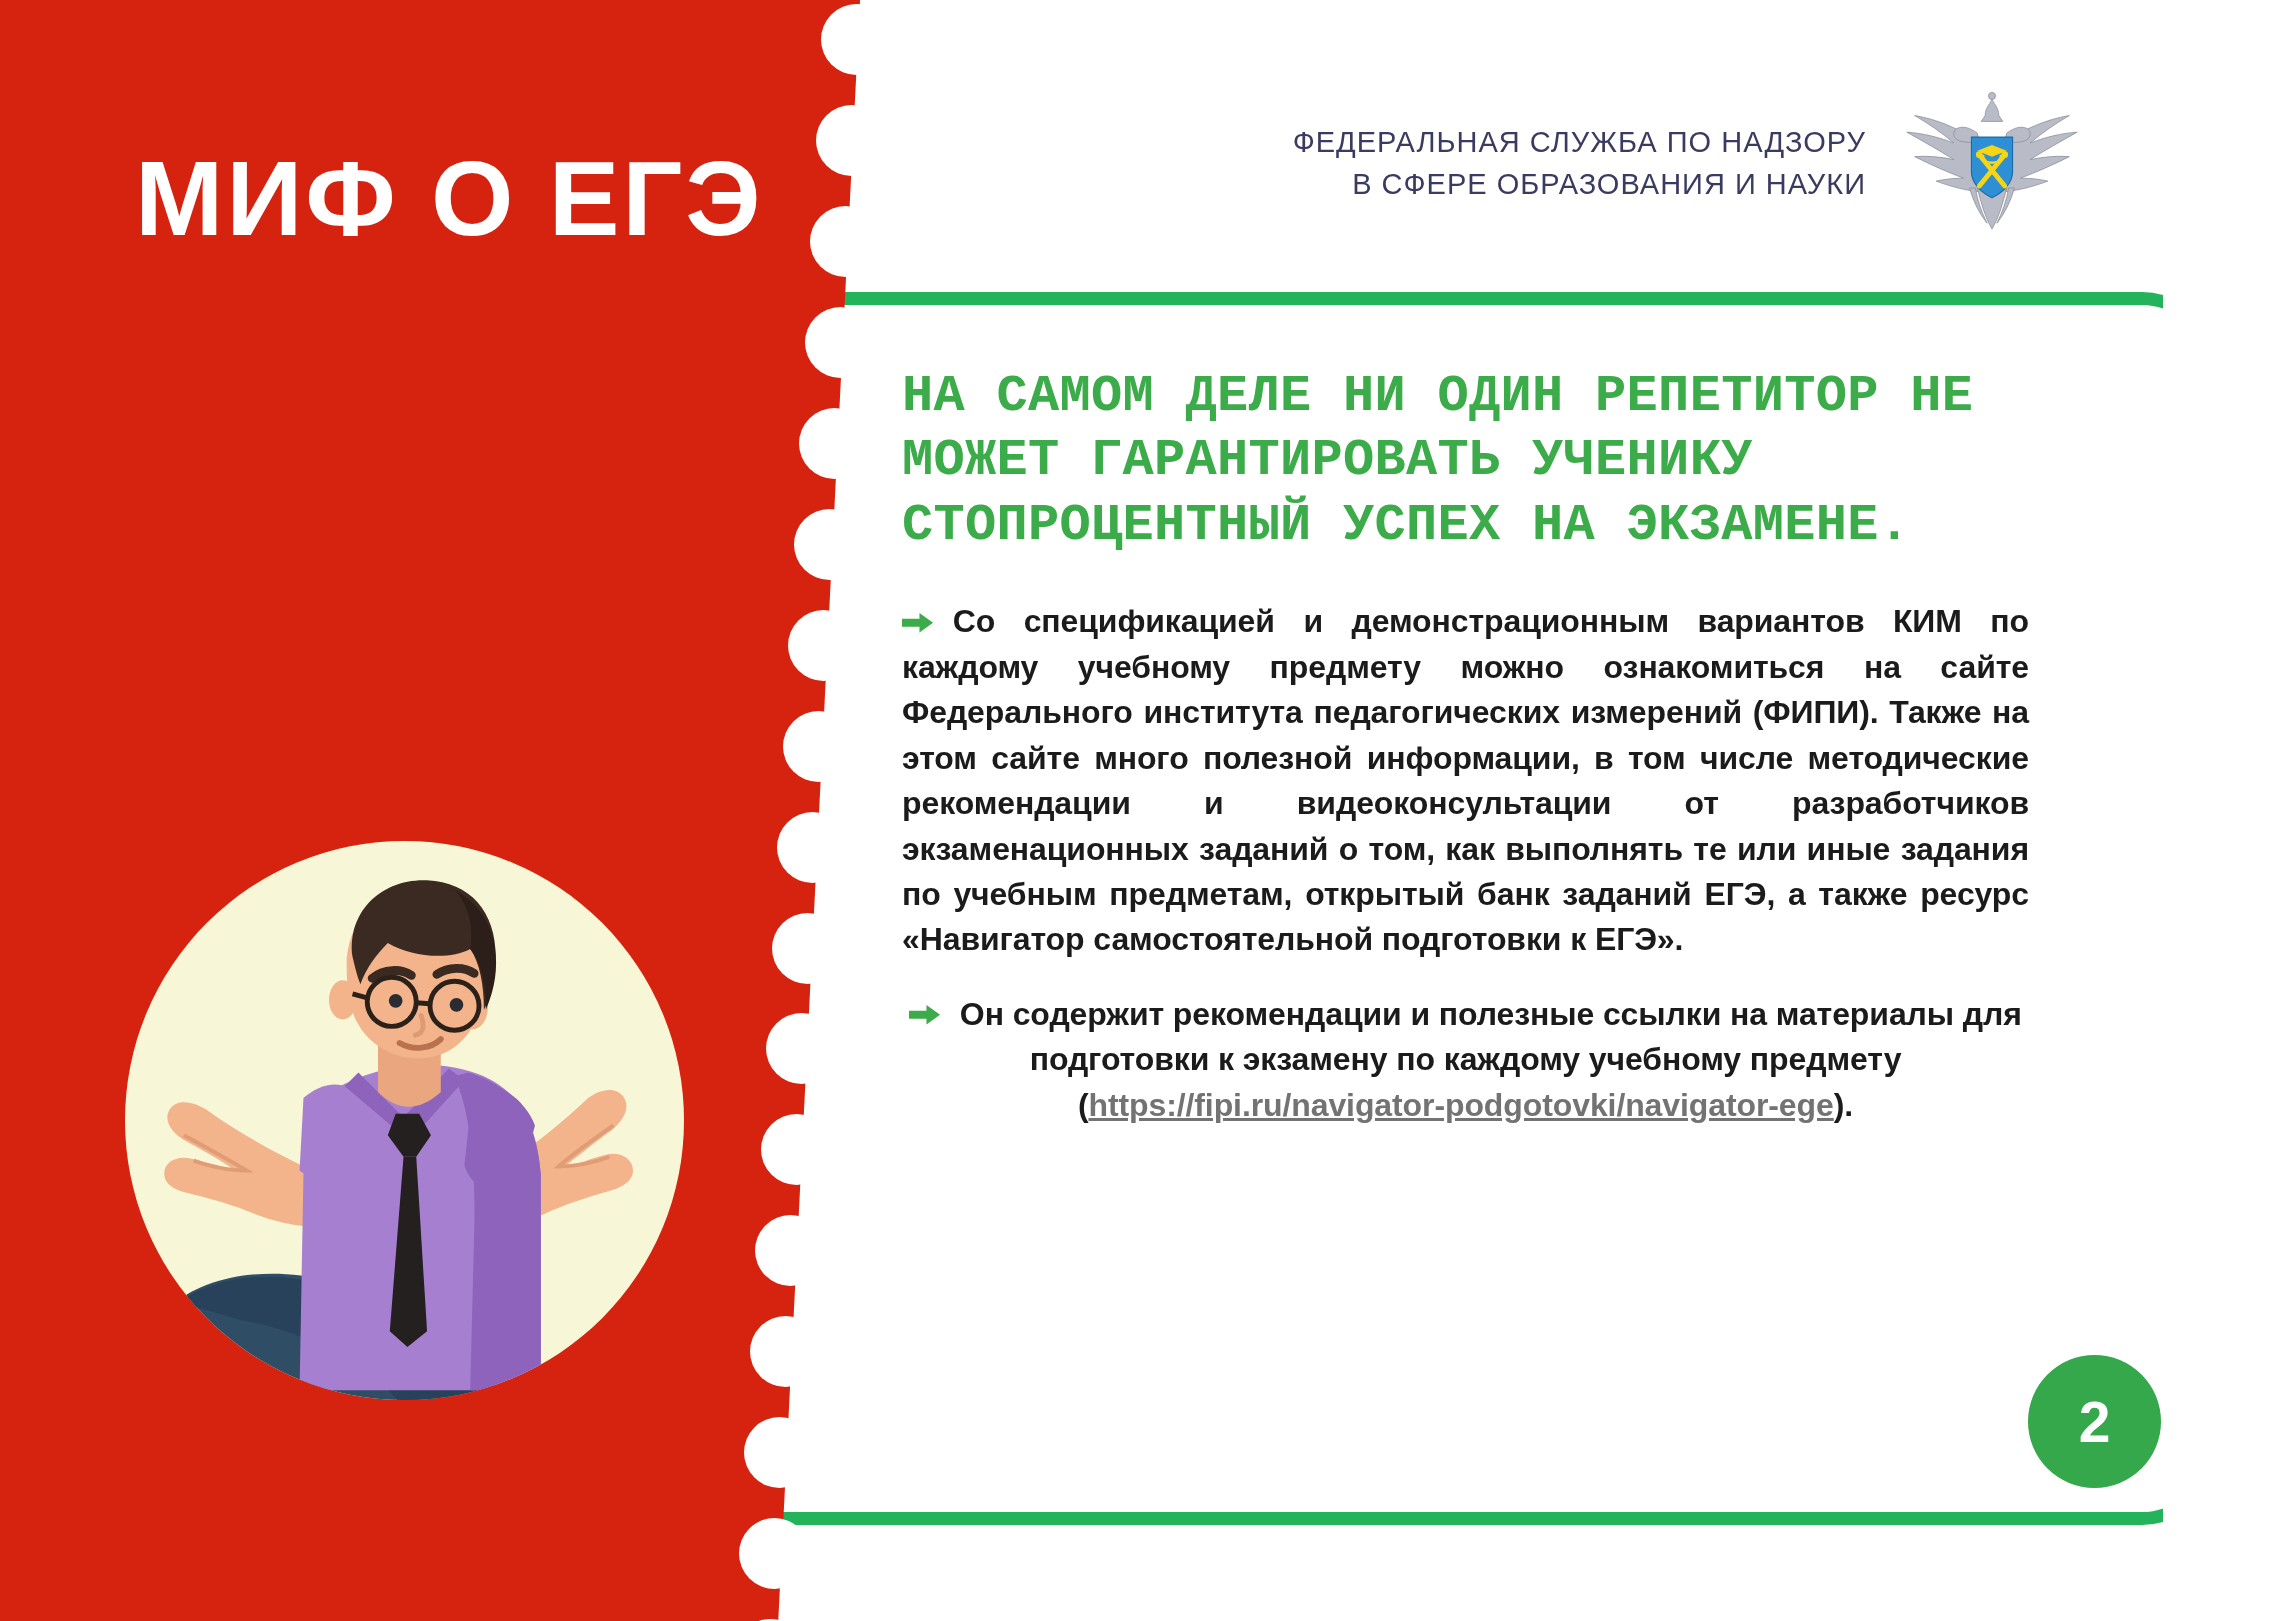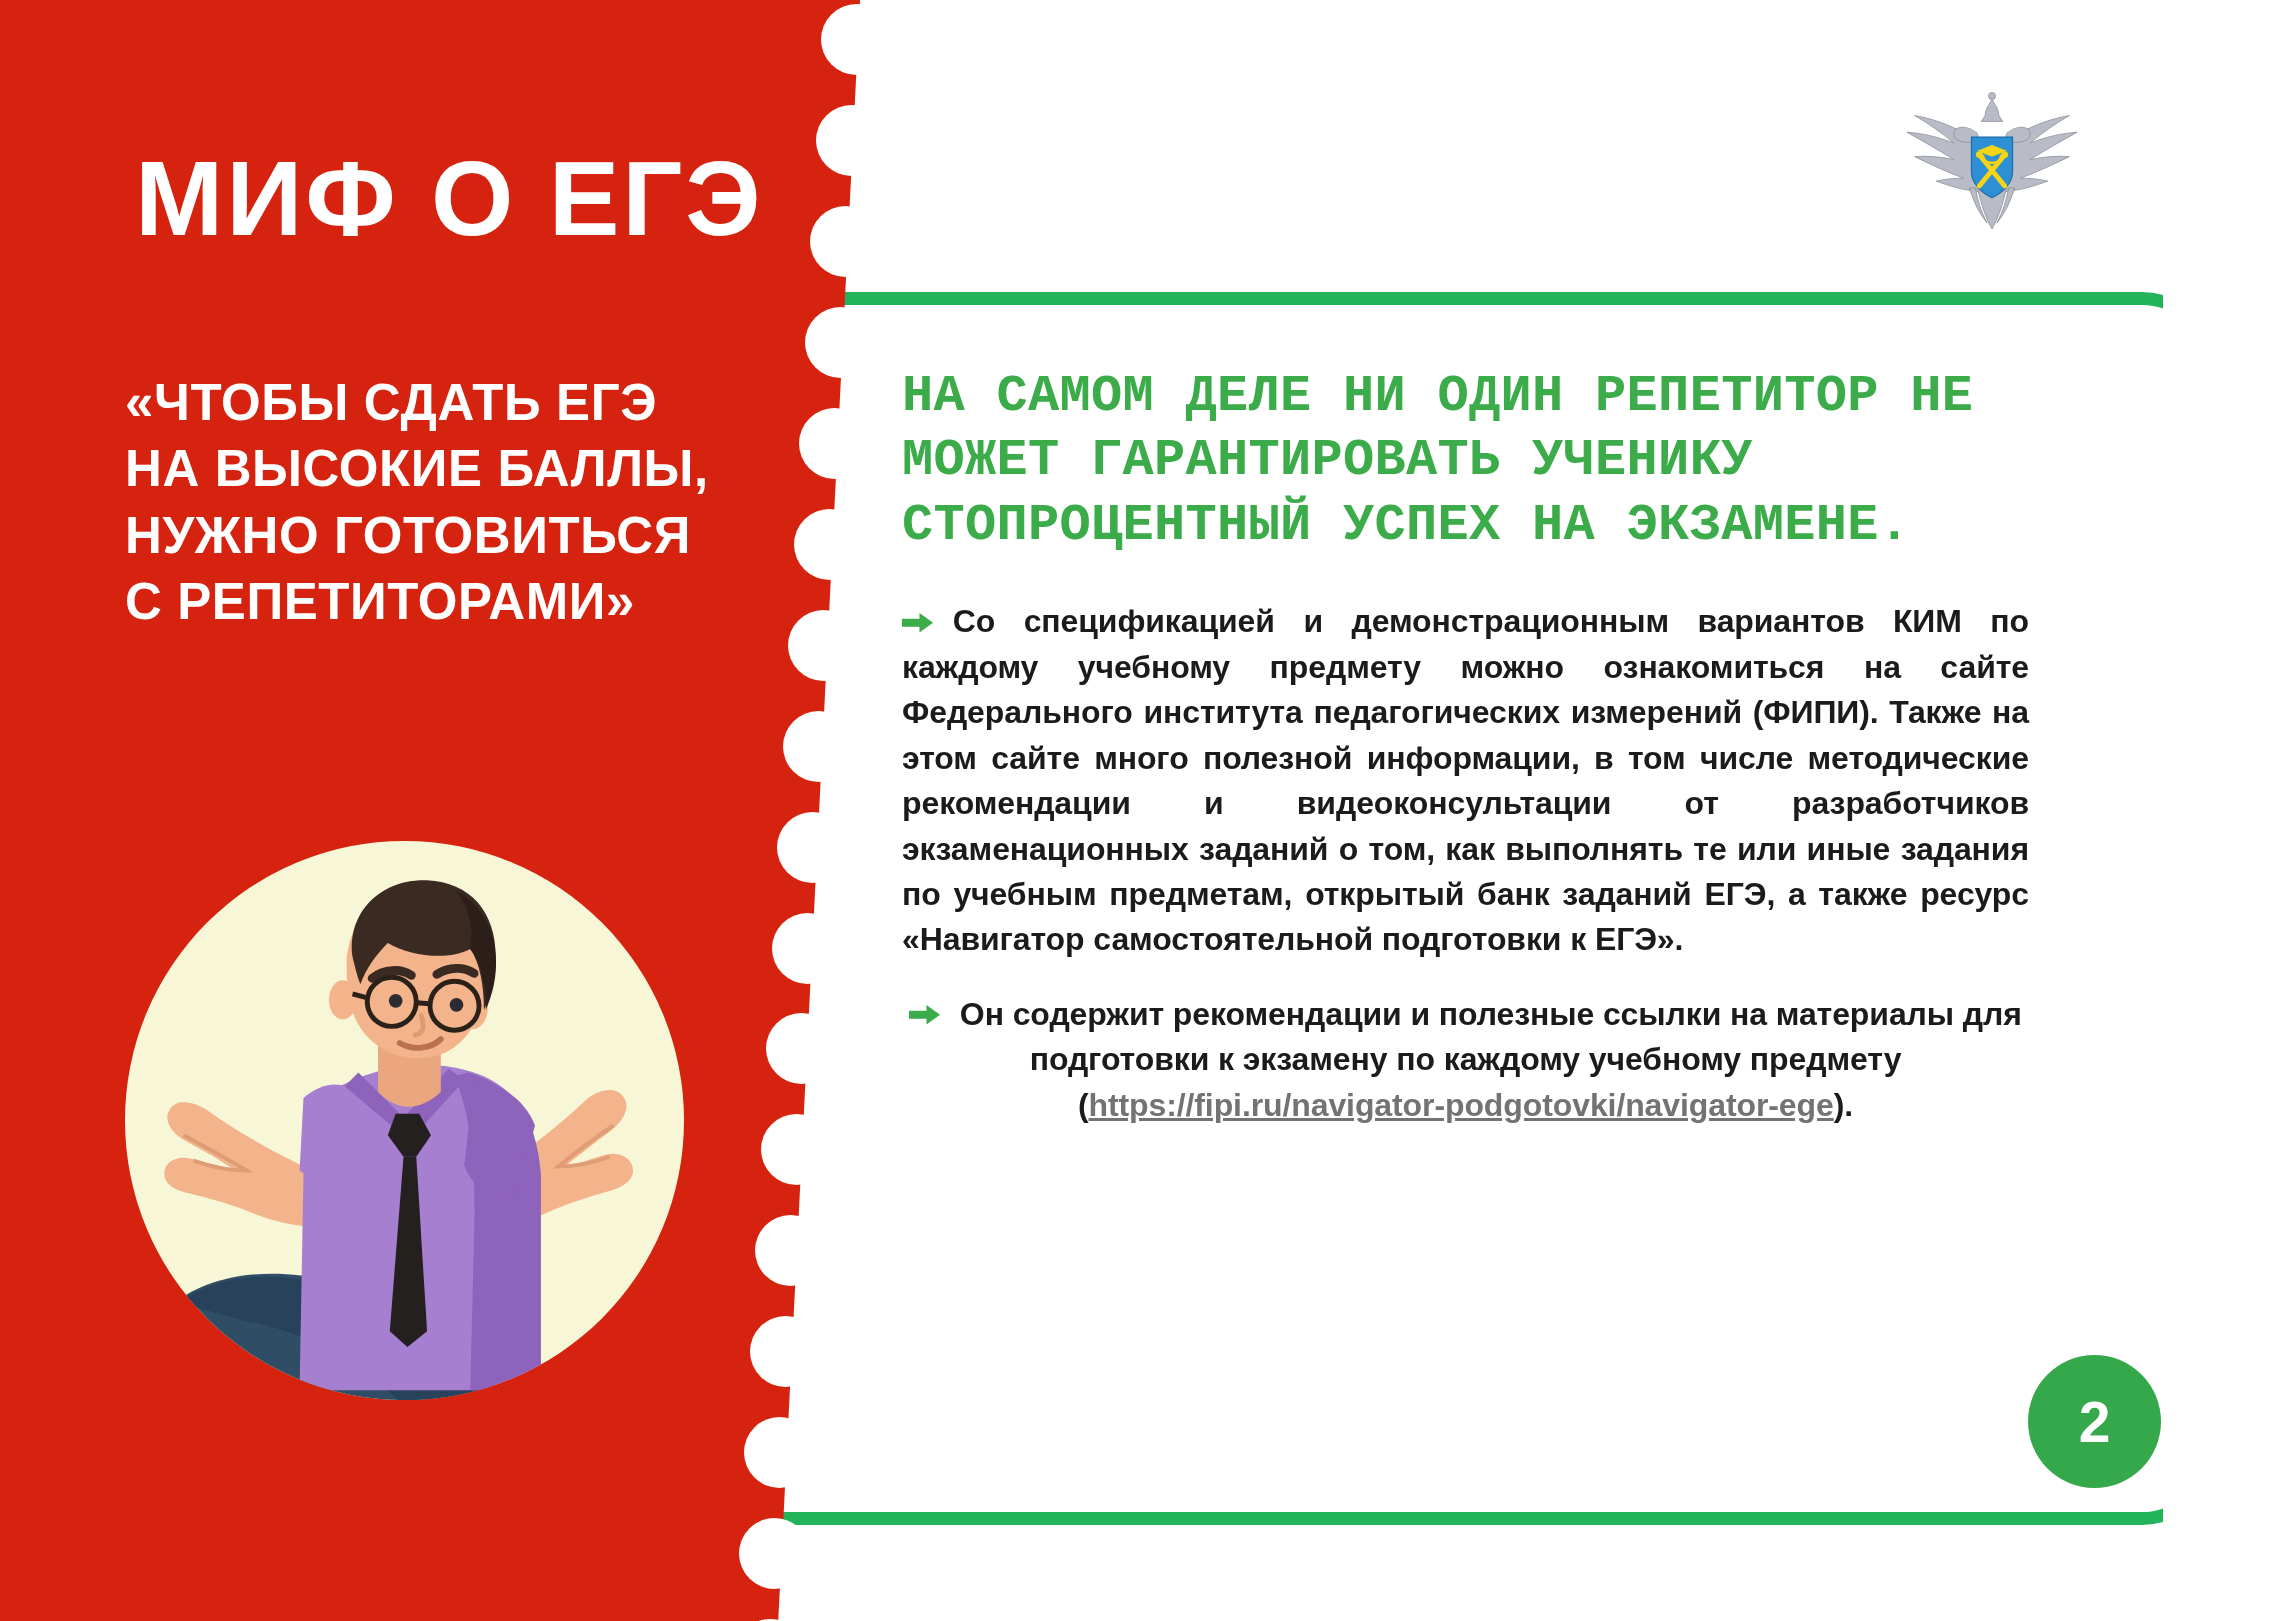--- a/index.html
+++ b/index.html
@@ -208,21 +208,20 @@
         <div class="scallop" style="left: 761px; top: 1114px;"></div>
         <div class="scallop" style="left: 755px; top: 1215px;"></div>
         <div class="scallop" style="left: 750px; top: 1316px;"></div>
         <div class="scallop" style="left: 744px; top: 1417px;"></div>
         <div class="scallop" style="left: 739px; top: 1518px;"></div>
         <div class="scallop" style="left: 735px; top: 1619px;"></div>
       </div>
   </div>
 
   <div class="myth-title">МИФ О ЕГЭ</div>
-  <div class="myth-quote">«ЧТОБЫ СДАТЬ ЕГЭ НА ВЫСОКИЕ БАЛЛЫ, НУЖНО ГОТОВИТЬСЯ С РЕПЕТИТОРАМИ»</div>
 
   <div class="illus">
     <svg viewBox="0 0 570 570" width="559" height="559" xmlns="http://www.w3.org/2000/svg">
       <defs>
         <clipPath id="circClip">
             <circle cx="285" cy="285" r="285"></circle>
           </clipPath>
       </defs>
       <circle cx="285" cy="285" r="285" fill="#f7f7d8"></circle>
       <g clip-path="url(#circClip)">
@@ -269,20 +268,24 @@
         <circle cx="276" cy="163" r="7" fill="#2b2b33"></circle>
         <circle cx="338" cy="167" r="7" fill="#2b2b33"></circle>
 
         <path d="M302 178 C 306 190 304 196 296 198" stroke="#dd9a73" stroke-width="5" fill="none" stroke-linecap="round"></path>
         <path d="M280 206 C 294 214 312 212 322 202" stroke="#b9714e" stroke-width="6" fill="none" stroke-linecap="round"></path>
       </g>
     </svg>
   </div>
 
   <div class="header">
+    <div class="org-name">
+      <div>ФЕДЕРАЛЬНАЯ СЛУЖБА ПО НАДЗОРУ</div>
+      <div>В СФЕРЕ ОБРАЗОВАНИЯ И НАУКИ</div>
+    </div>
     <div class="logo">
       <svg viewBox="0 0 190 150" width="186" height="147" xmlns="http://www.w3.org/2000/svg">
         <g fill="#b9bcc6" stroke="#8b8f9b" stroke-width="0.8">
 
           <path d="M80 52 C 62 40 40 30 16 26 C 30 34 44 44 56 54 C 40 48 24 44 8 43 C 24 52 42 62 56 71 C 42 68 28 67 16 68 C 32 76 50 84 66 90 C 56 90 46 91 38 93 C 54 99 70 103 84 104 Z"></path>
 
           <path d="M110 52 C 128 40 150 30 174 26 C 160 34 146 44 134 54 C 150 48 166 44 182 43 C 166 52 148 62 134 71 C 148 68 162 67 174 68 C 158 76 140 84 124 90 C 134 90 144 91 152 93 C 136 99 120 103 106 104 Z"></path>
 
           <path d="M80 44 C 72 38 64 36 58 40 C 54 44 56 50 62 52 C 68 54 76 54 82 52 Z"></path>
           <path d="M110 44 C 118 38 126 36 132 40 C 136 44 134 50 128 52 C 122 54 114 54 108 52 Z"></path>

